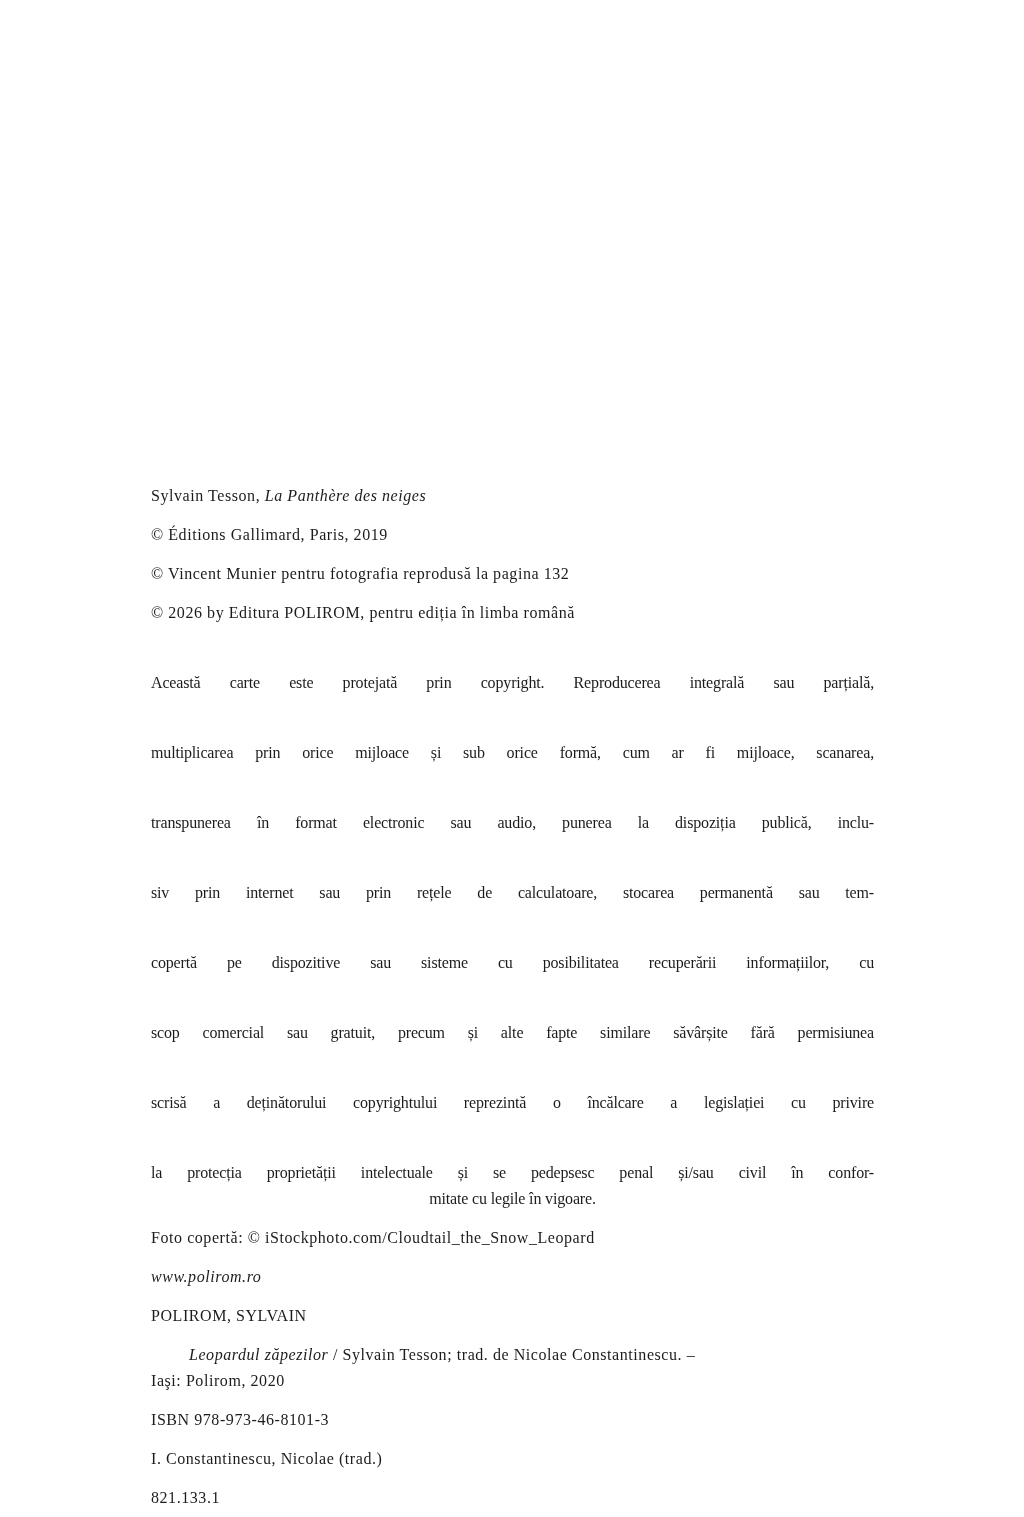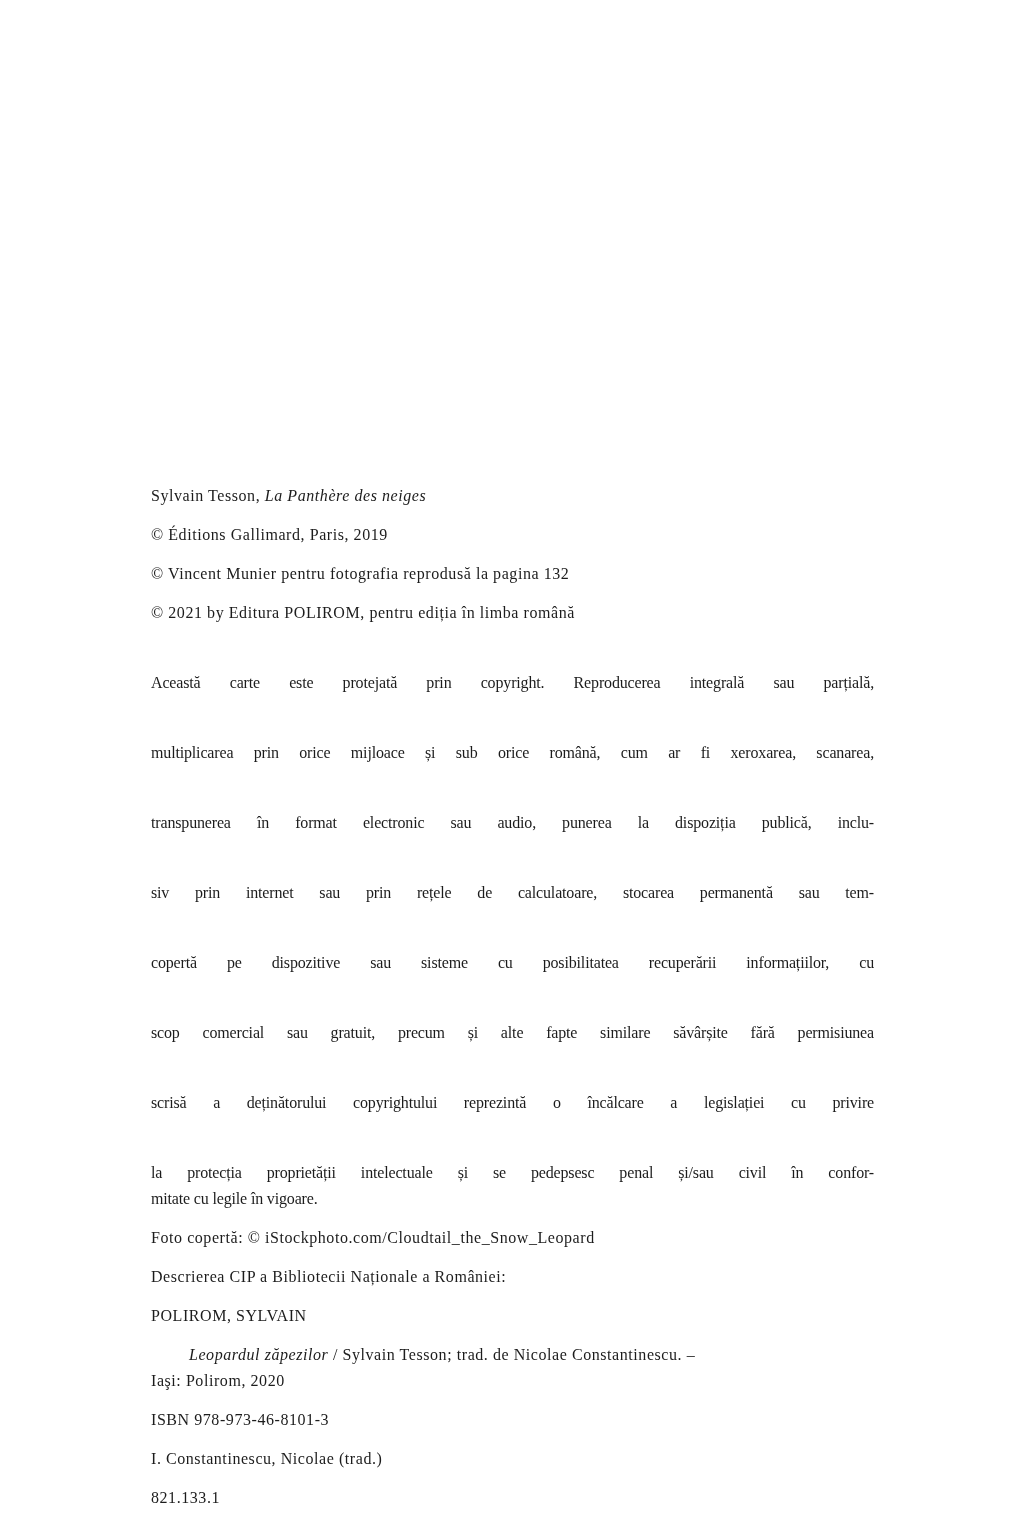--- a/index.html
+++ b/index.html
@@ -33,55 +33,55 @@
   em { font-style: italic; }
   
   .rights .jline {
     text-align: justify;
     text-align-last: justify;
     white-space: nowrap;
     letter-spacing: -0.01em;
     margin-top: 44px;
   }
   .rights .jline-last {
-    text-align: left;
+    text-align: center;
     letter-spacing: -0.01em;
   }
   .indent { padding-left: 38px; }
 </style>
 </head>
 <body>
 
 <div class="colophon">
 
   <p><span>Sylvain Tesson, </span><em>La Panthère des neiges</em></p>
 
   <p>© Éditions Gallimard, Paris, 2019</p>
 
   <p>© Vincent Munier pentru fotografia reprodusă la pagina 132</p>
 
-  <p>© 2021 by Editura POLIROM, pentru ediția în limba română</p>
+  <p>© 2026 by Editura POLIROM, pentru ediția în limba română</p>
 
   <div class="block rights">
     <div class="jline">Această carte este protejată prin copyright. Reproducerea integrală sau parțială,</div>
-    <div class="jline">multiplicarea prin orice mijloace și sub orice română, cum ar fi xeroxarea, scanarea,</div>
+    <div class="jline">multiplicarea prin orice mijloace și sub orice formă, cum ar fi mijloace, scanarea,</div>
     <div class="jline">transpunerea în format electronic sau audio, punerea la dispoziția publică, inclu-</div>
     <div class="jline">siv prin internet sau prin rețele de calculatoare, stocarea permanentă sau tem-</div>
     <div class="jline">copertă pe dispozitive sau sisteme cu posibilitatea recuperării informațiilor, cu</div>
     <div class="jline">scop comercial sau gratuit, precum și alte fapte similare săvârșite fără permisiunea</div>
     <div class="jline">scrisă a deținătorului copyrightului reprezintă o încălcare a legislației cu privire</div>
     <div class="jline">la protecția proprietății intelectuale și se pedepsesc penal și/sau civil în confor-</div>
     <div class="jline-last">mitate cu legile în vigoare.</div>
   </div>
 
   <p>Foto copertă: © iStockphoto.com/Cloudtail_the_Snow_Leopard</p>
 
+  <p class="italic">www.polirom.ro</p>
 
 
-  <p>Descrierea CIP a Bibliotecii Naționale a României:</p>
 
   <p>POLIROM, SYLVAIN</p>
 
   <div class="block">
     <div class="indent"><em>Leopardul zăpezilor</em><span> / Sylvain Tesson; trad. de Nicolae Constantinescu. –</span></div>
     <div>Iaşi: Polirom, 2020</div>
   </div>
 
   <p class="indent">ISBN 978-973-46-8101-3</p>
 

